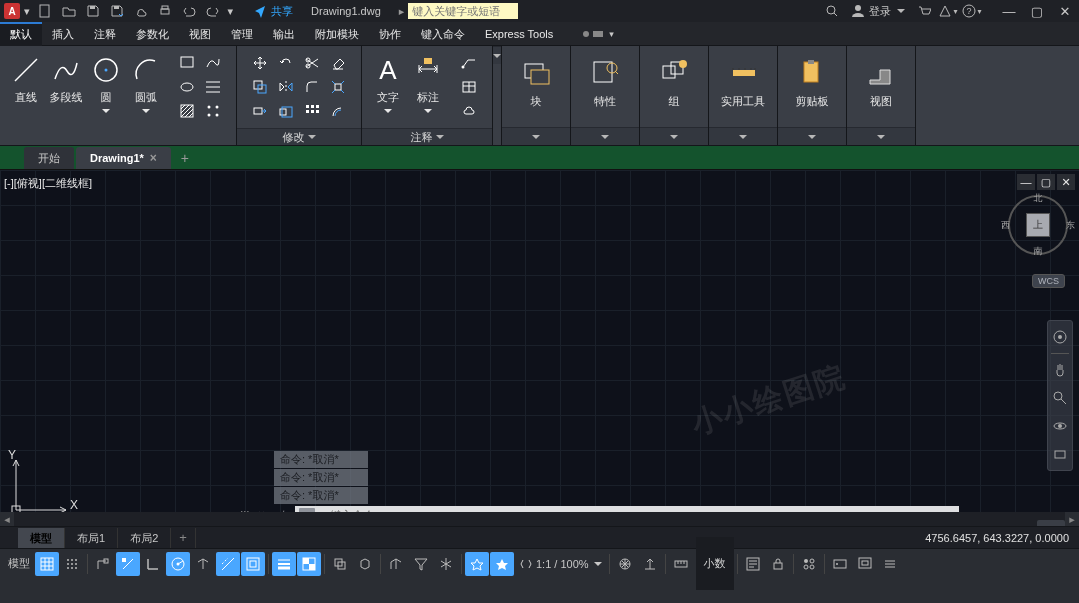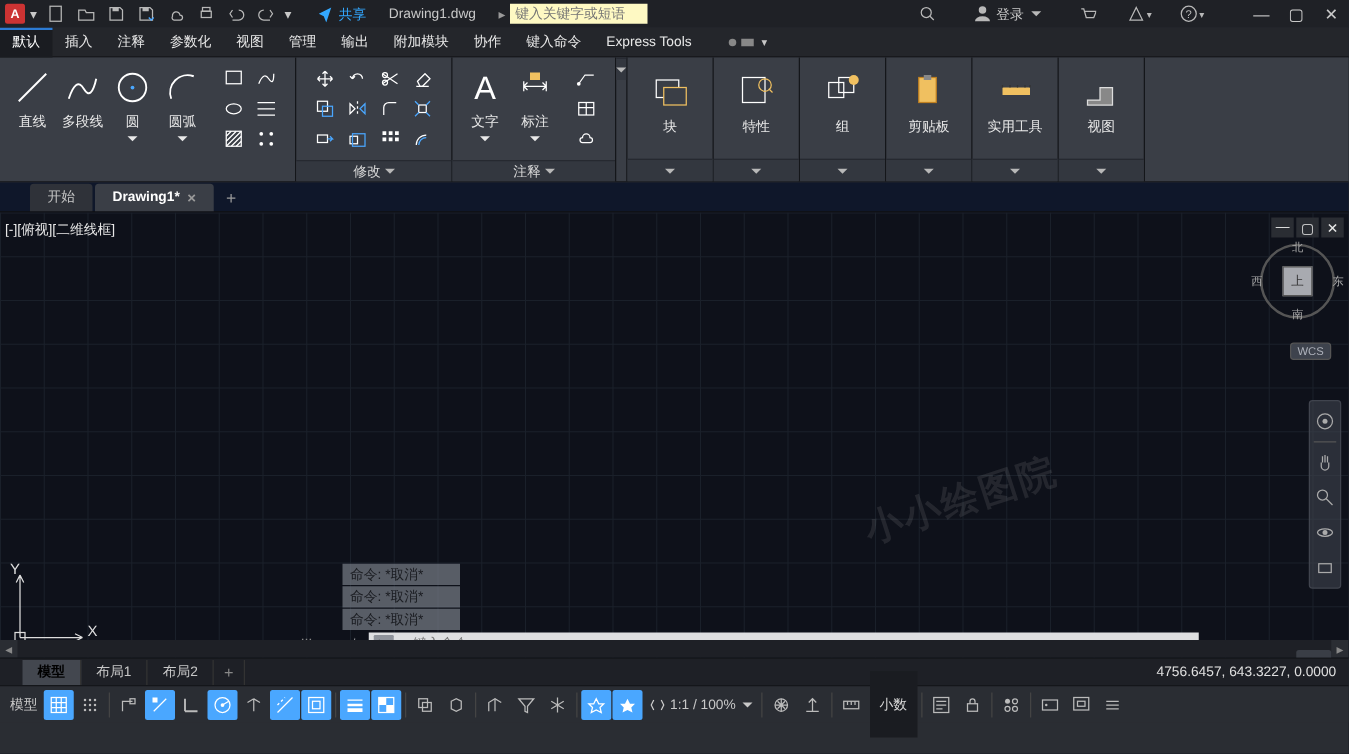--- a/index.html
+++ b/index.html
@@ -11,21 +11,21 @@
   position: relative;
 }
 .tb-left { display:flex; align-items:center; gap:2px; padding-left:4px; }
 .tb-logo { width:16px; height:16px; background:#c33; border-radius:2px; display:flex; align-items:center; justify-content:center; color:#fff; font-weight:bold; font-size:10px; }
 .tb-btn { width:22px; height:18px; display:flex; align-items:center; justify-content:center; color:#b8b8b8; }
 .tb-share { display:flex; align-items:center; gap:4px; color:#33a8ff; padding:0 8px; margin-left:8px;text-align:right;}
 .tb-file  { color:#c8c8c8; padding:0 8px; }
 .tb-search-area { display:flex; align-items:center; margin-left:4px; }
 .tb-arrow { color:#999; padding:0 4px; }
 .tb-search-input { background:#fef9c3; border:none; color:#888; width:110px; height:16px; padding:0 4px; font-size:11px; outline:none; }
-.tb-right { position:absolute; right:0; display:flex; align-items:center; gap:20px; }
+.tb-right { position:absolute; right:0; display:flex; align-items:center; gap:2px; }
 .tb-login { display:flex; align-items:center; gap:4px; padding:0 6px; }
 .tb-login svg { width:14px; height:14px; }
 .win-ctrl { display:flex; margin-left:10px; }
 .win-ctrl div { width:28px; height:22px; display:flex; align-items:center; justify-content:center; color:#c8c8c8; font-size:13px; }
 .tb-drop { display:flex; align-items:center; padding:0 2px; }
 
 
 .menubar { height:24px; background:#24262b; display:flex; align-items:center; border-bottom:1px solid #14161a;}
 .menubar .tab { padding:0 10px; height:24px; line-height:24px; color:#e8e8e8; font-size:11px; cursor:pointer; }
 .menubar .tab.active { background:#1a1c21; color:#fff; border-top:2px solid #2c7bd4; line-height:20px; }
@@ -46,21 +46,21 @@
 .gbtn { width:26px; height:26px; display:flex; align-items:center; justify-content:center; cursor:pointer; border-radius:2px; }
 .gbtn.sm { width:22px; height:22px; }
 .gbtn svg { display:block; }
 .bigbtn { display:flex; flex-direction:column; align-items:center; justify-content:center; gap:4px; width:56px; padding:6px 0; cursor:pointer; }
 .bigbtn .ico { height:34px; display:flex; align-items:center; justify-content:center; }
 .bigbtn .lbl { font-size:11px; color:#e8e8e8; white-space:nowrap; }
 .drop-tri { width:0; height:0; border-left:4px solid transparent; border-right:4px solid transparent; border-top:4px solid #e8e8e8; }
 .panel-title .drop-tri { border-top-color:#b8b8b8; }
 
 
-.filetabs { height:24px; background:#0f172a; display:flex; align-items:flex-end; padding-left:24px; border-bottom:1px solid #111; }
+.filetabs { height:24px; background:#14532d; display:flex; align-items:flex-end; padding-left:24px; border-bottom:1px solid #111; }
 .ftab { padding:0 14px; height:22px; line-height:22px; background:#2f3239; color:#c8c8c8; font-size:11px; border-top-left-radius:3px; border-top-right-radius:3px; margin-right:2px; display:flex; align-items:center; gap:6px; cursor:pointer; }
 .ftab.active { background:#3a3e46; color:#fff; font-weight:bold; }
 .ftab .x { color:#999; font-size:12px; cursor:pointer; }
 .ftab.add { padding:0 8px; background:transparent; color:#999; font-size:14px; }
 
 
 .workarea { position:relative; height:356px; background:#0e111a; overflow:hidden; }
 .grid { position:absolute; inset:0;
   background-image:
     linear-gradient(#1a202a 1px, transparent 1px),
@@ -517,42 +517,42 @@
       <div class="panel-title">
         <span class="drop-tri"></span>
       </div>
     </div>
 
   <div class="panel">
       <div class="panel-body">
         <div class="bigbtn">
           <div class="ico">
             <svg width="30" height="30">
-              <rect x="7" y="4" width="14" height="20" fill="#f0c060" stroke="#c08020"></rect>
-              <rect x="11" y="2" width="6" height="4" fill="#888"></rect>
-            </svg>
-          </div>
-          <div class="lbl">剪贴板</div>
+              <rect x="5" y="12" width="22" height="6" fill="#f0c060"></rect>
+              <path d="M5 12v-2M11 12v-2M17 12v-2M23 12v-2M27 12v-2" stroke="#333"></path>
+            </svg>
+          </div>
+          <div class="lbl">实用工具</div>
         </div>
       </div>
       <div class="panel-title">
         <span class="drop-tri"></span>
       </div>
     </div>
 
   <div class="panel">
       <div class="panel-body">
         <div class="bigbtn">
           <div class="ico">
             <svg width="30" height="30">
-              <rect x="5" y="12" width="22" height="6" fill="#f0c060"></rect>
-              <path d="M5 12v-2M11 12v-2M17 12v-2M23 12v-2M27 12v-2" stroke="#333"></path>
-            </svg>
-          </div>
-          <div class="lbl">实用工具</div>
+              <rect x="7" y="4" width="14" height="20" fill="#f0c060" stroke="#c08020"></rect>
+              <rect x="11" y="2" width="6" height="4" fill="#888"></rect>
+            </svg>
+          </div>
+          <div class="lbl">剪贴板</div>
         </div>
       </div>
       <div class="panel-title">
         <span class="drop-tri"></span>
       </div>
     </div>
 
   <div class="panel">
       <div class="panel-body">
         <div class="bigbtn">

